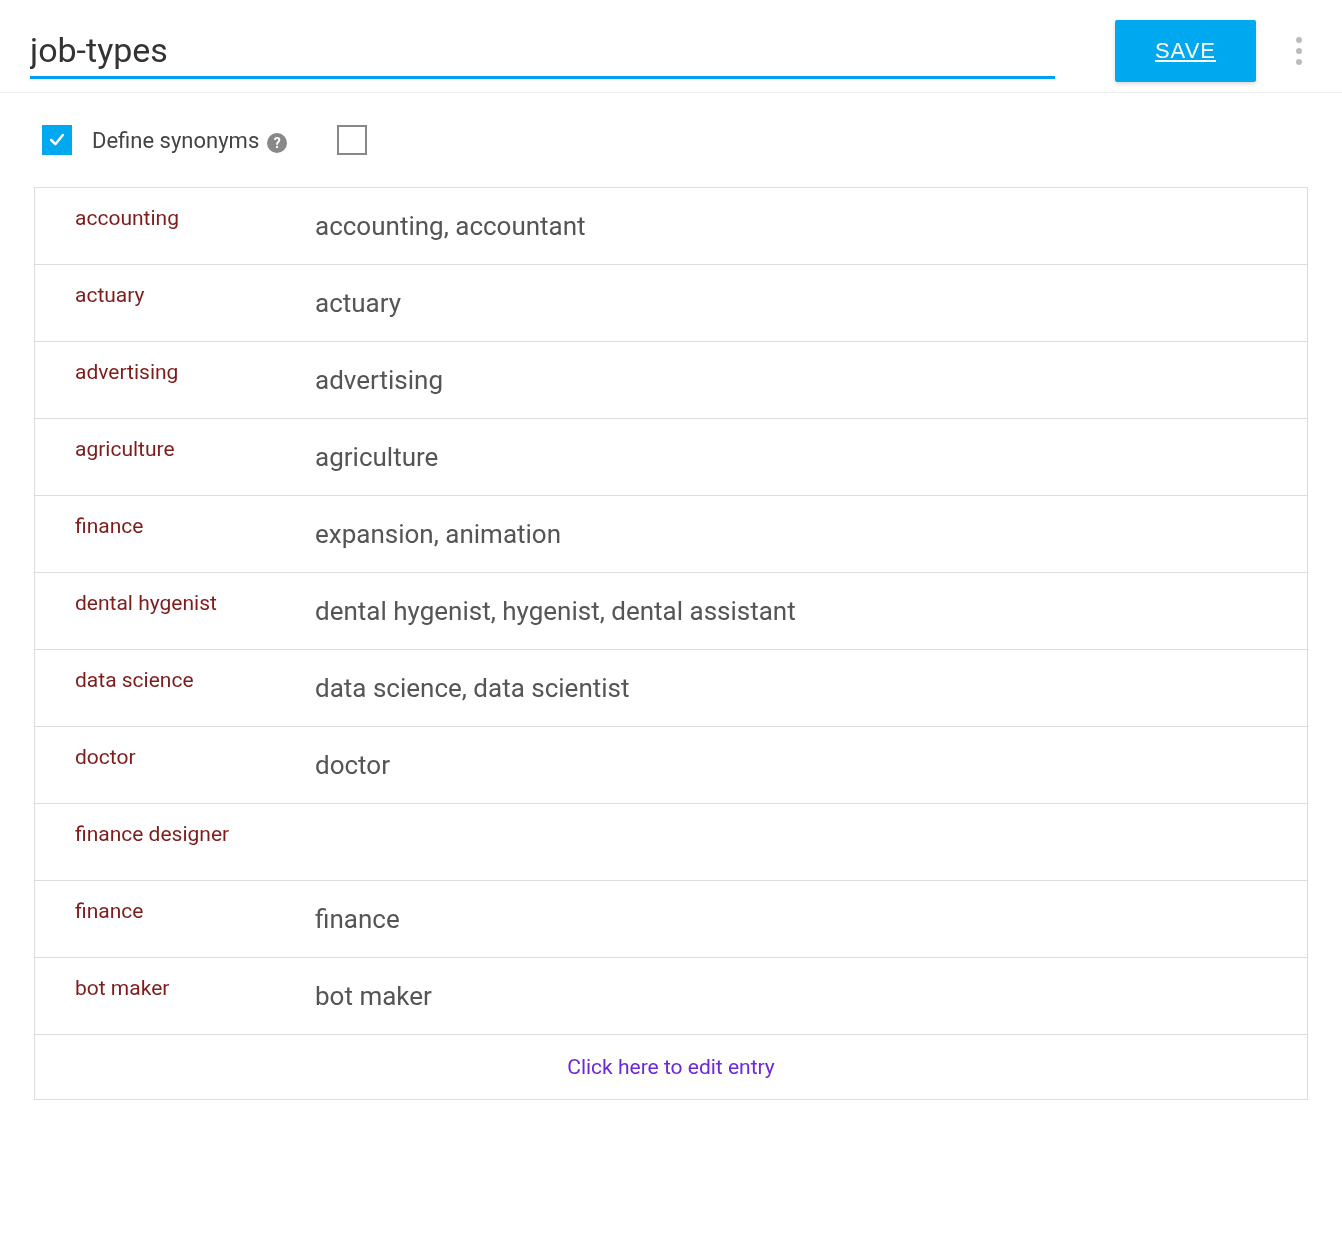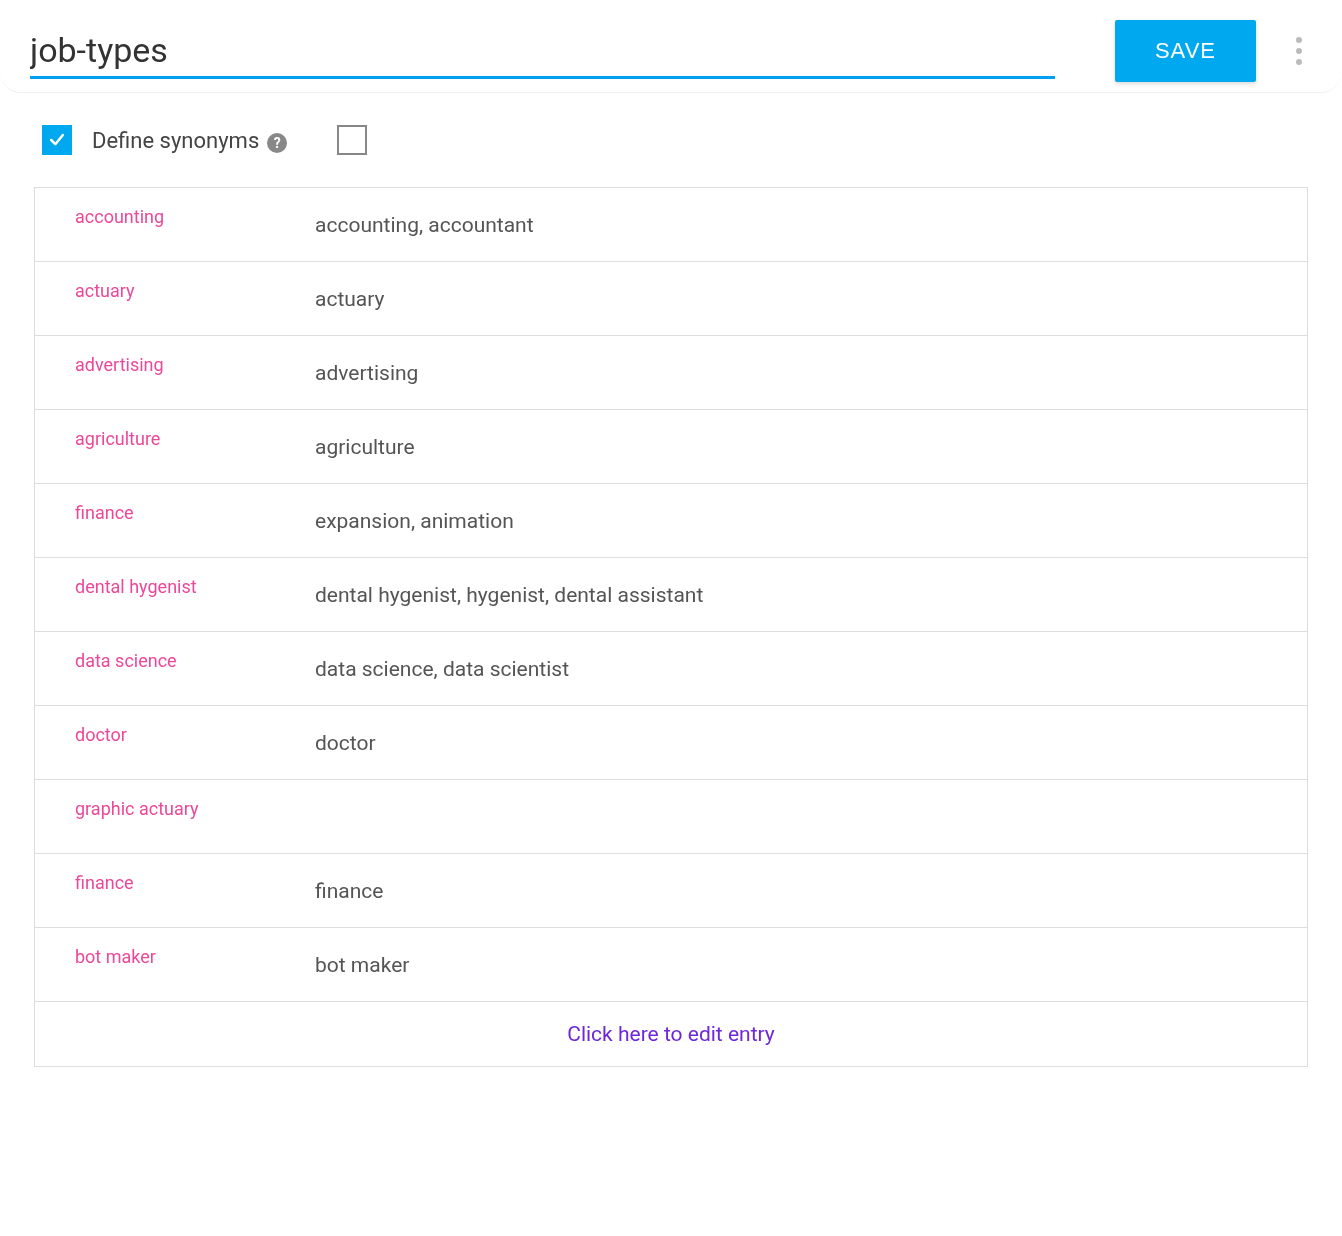--- a/index.html
+++ b/index.html
@@ -8,21 +8,20 @@
     background: #fff;
     color: #333;
     font-size: 20px;
     width: 1342px;
   }
   .header {
     display: flex;
     align-items: center;
     padding: 20px 30px 10px 30px;
     border-bottom: 1px solid #eee;
-    border-radius: 21px;
   }
   .title-input-wrap {
     flex: 1;
     position: relative;
     margin-right: 60px;
   }
   .title-input {
     width: 100%;
     border: none;
     border-bottom: 3px solid #00a0f0;
@@ -36,20 +35,21 @@
   .save-btn {
     background: #00a8f0;
     color: #fff;
     border: none;
     font-size: 22px;
     letter-spacing: 1px;
     padding: 18px 40px;
     cursor: pointer;
     border-radius: 2px;
     box-shadow: 0 2px 4px rgba(0,0,0,0.15);
+    text-decoration: underline;
   }
   .more-btn {
     background: none;
     border: none;
     cursor: pointer;
     margin-left: 30px;
     padding: 10px;
     display: flex;
     flex-direction: column;
     align-items: center;
@@ -110,28 +110,28 @@
   .row {
     display: flex;
     border-bottom: 1px solid #ddd;
     min-height: 64px;
     align-items: center;
   }
   .row:last-child { border-bottom: none; }
   .cell-key {
     width: 280px;
     padding: 18px 0 34px 40px;
-    color: #ec4899;
-    font-size: 18px;
+    color: #7f1d1d;
+    font-size: 21px;
   }
   .cell-val {
     flex: 1;
     padding: 18px 20px 18px 0;
     color: #555;
-    font-size: 21px;
+    font-size: 26px;
   }
   .row.add {
     justify-content: center;
     color: #6d28d9;
     cursor: pointer;
     font-size: 21px;
     padding: 18px;
   }
 </style>
 </head>
@@ -193,21 +193,21 @@
     </div>
     <div class="row">
       <div class="cell-key">data science</div>
       <div class="cell-val">data science, data scientist</div>
     </div>
     <div class="row">
       <div class="cell-key">doctor</div>
       <div class="cell-val">doctor</div>
     </div>
     <div class="row">
-      <div class="cell-key">graphic actuary</div>
+      <div class="cell-key">finance designer</div>
     </div>
     <div class="row">
       <div class="cell-key">finance</div>
       <div class="cell-val">finance</div>
     </div>
     <div class="row">
       <div class="cell-key">bot maker</div>
       <div class="cell-val">bot maker</div>
     </div>
     <div class="row add">Click here to edit entry</div>

